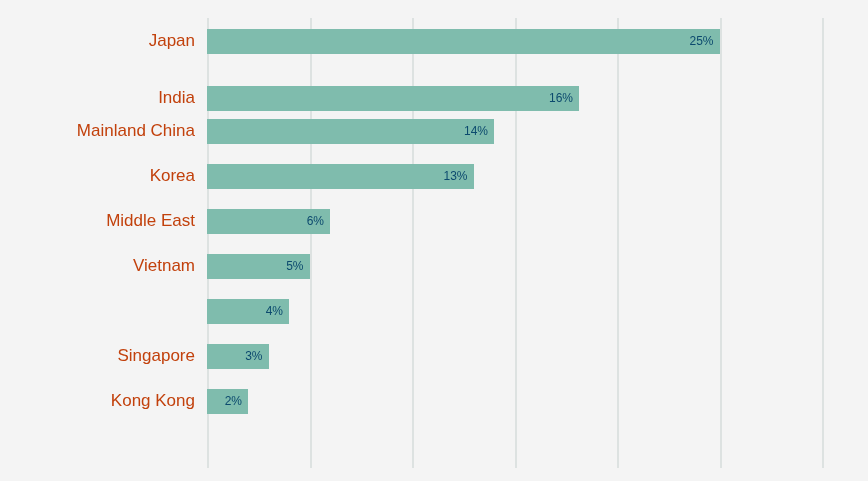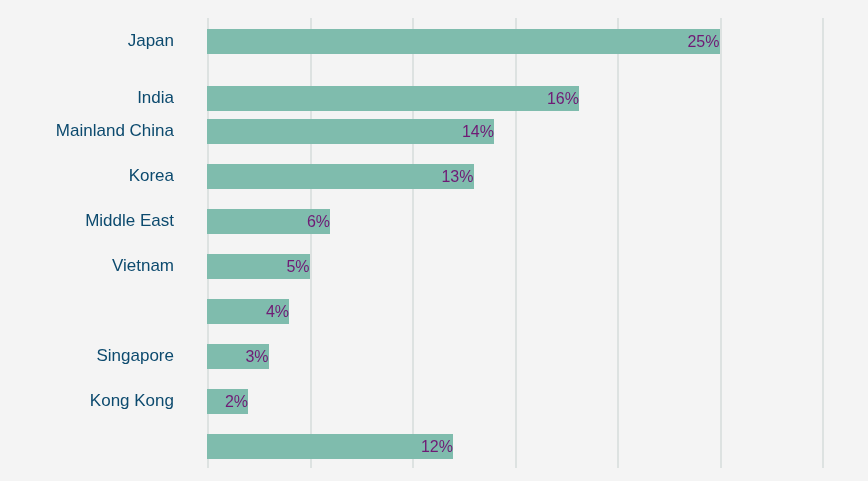--- a/index.html
+++ b/index.html
@@ -37,43 +37,44 @@
   
   .bar-row {
     position: absolute;
     left: 0;
     right: 0;
     height: 45px;
   }
   .cat-label {
     position: absolute;
     right: 100%;
-    margin-right: 33px;
+    margin-right: 12px;
     top: 0;
     height: 45px;
     line-height: 45px;
     white-space: nowrap;
     font-size: 17px;
-    color: #0c4a6e;
+    color: #c2410c;
     text-align: right;
   }
   .bar {
     position: absolute;
     left: 0;
     top: 11px;
     height: 25px;
     background: #7fbcad;
     box-sizing: border-box;
     display: flex;
     align-items: center;
     justify-content: flex-end;
   }
   .bar-value {
-    font-size: 16px;
-    color: #701a75;
+    font-size: 12px;
+    color: #0c4a6e;
+    padding-right: 6px;
     white-space: nowrap;
     line-height: 25px;
   }
 </style>
 </head>
 <body>
 
 <div id="chart-root">
 
   <div id="plot-area">
@@ -134,20 +135,17 @@
             <span class="bar-value">3%</span>
           </div>
         </div>
         <div class="bar-row" style="top: 360px;">
           <div class="cat-label">Kong Kong</div>
           <div class="bar" style="width: 41px; background: rgb(127, 188, 173);">
             <span class="bar-value">2%</span>
           </div>
         </div>
         <div class="bar-row" style="top: 405px;">
-          <div class="bar" style="width: 246px; background: rgb(127, 188, 173);">
-            <span class="bar-value">12%</span>
-          </div>
         </div>
       </div>
   </div>
 
 </div>
 
 </body></html>

